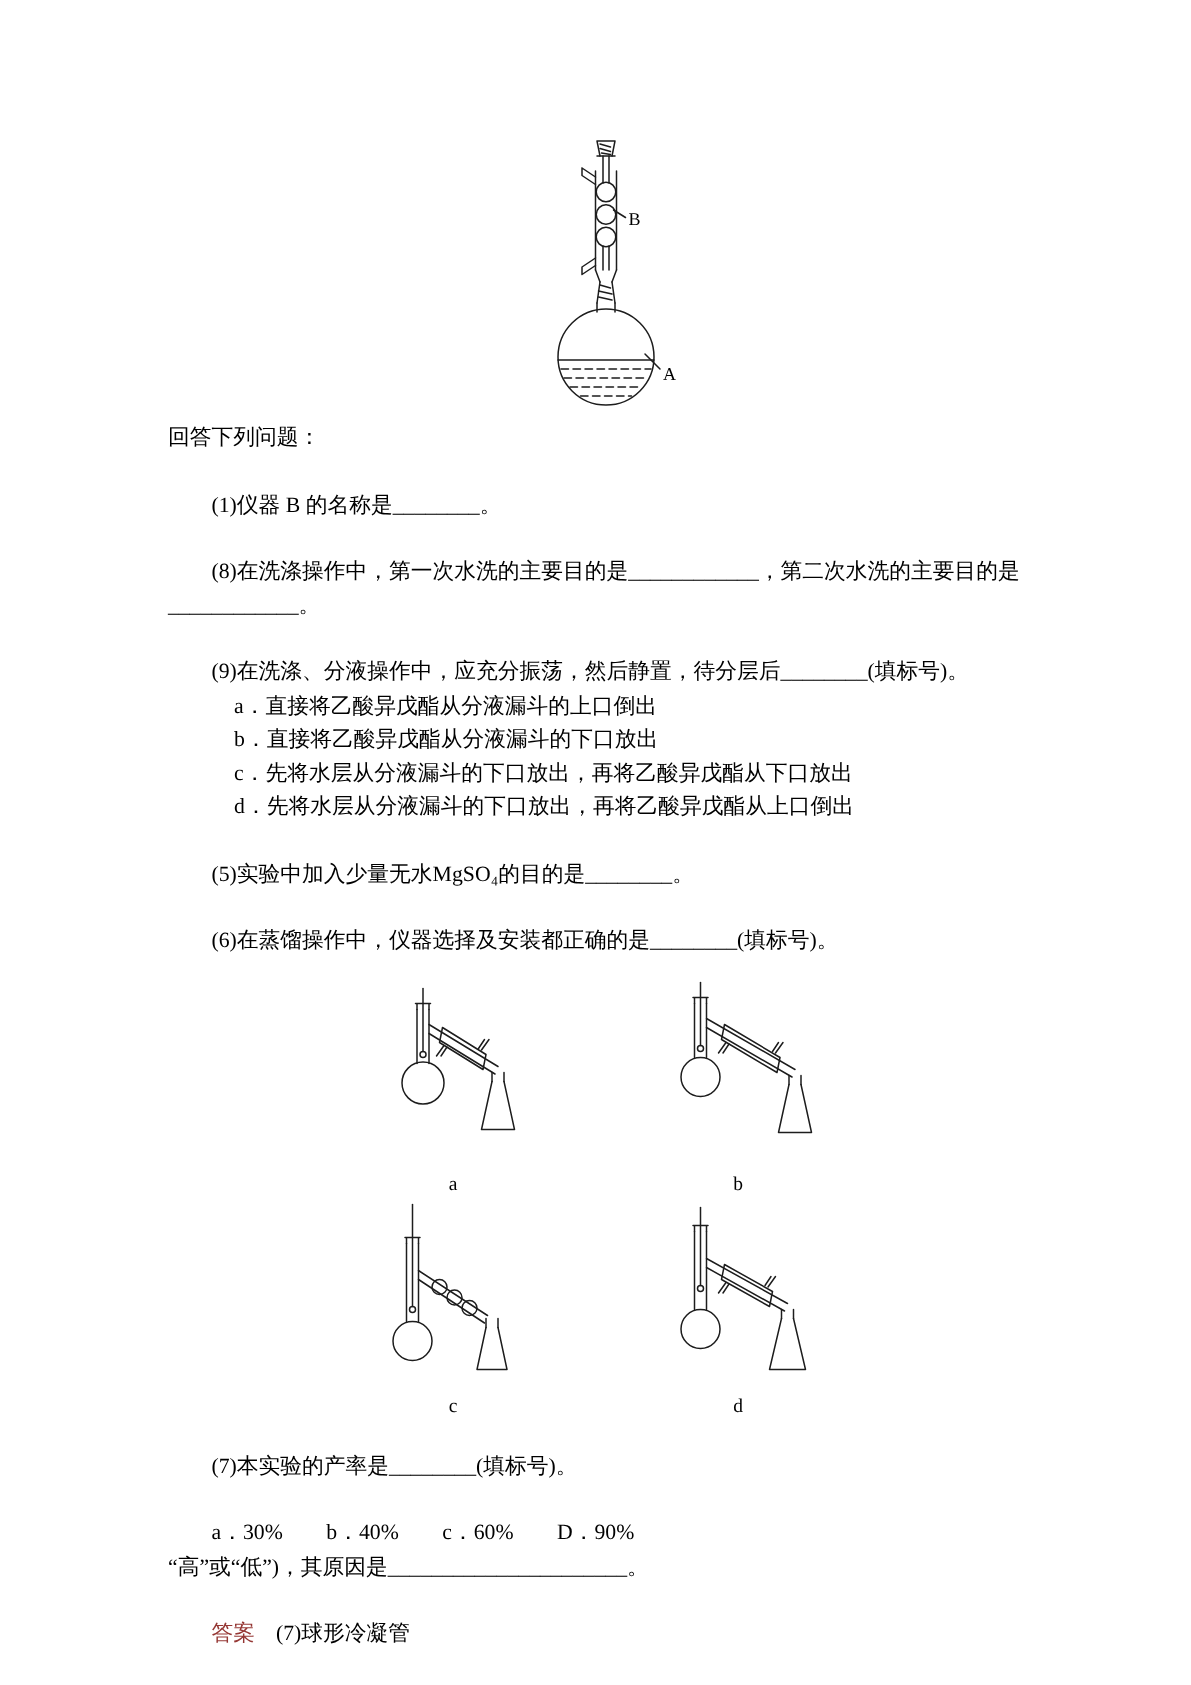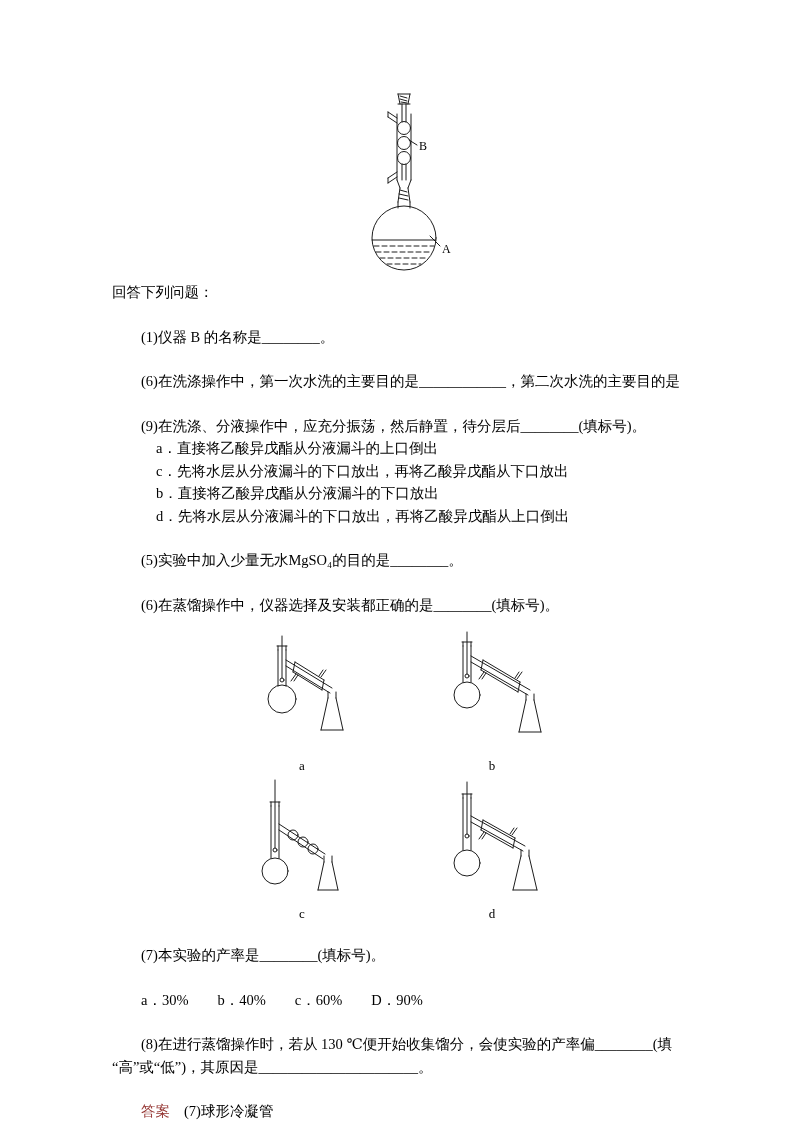--- a/index.html
+++ b/index.html
@@ -87,25 +87,26 @@
         <path d="M78,148 L88,158"></path>
       </g>
       <text x="67" y="62">B</text>
       <text x="90" y="165">A</text>
     </svg>
   </div>
 
   <div class="content">
     <p>回答下列问题：</p>
     <p class="indent">(1)仪器 B 的名称是________。</p>
-    <p class="indent">(6)在洗涤操作中，第一次水洗的主要目的是____________，第二次水洗的主要目的是</p>
+    <p class="indent">(8)在洗涤操作中，第一次水洗的主要目的是____________，第二次水洗的主要目的是</p>
+    <p>____________。</p>
     <p class="indent">(9)在洗涤、分液操作中，应充分振荡，然后静置，待分层后________(填标号)。</p>
     <p class="option">a．直接将乙酸异戊酯从分液漏斗的上口倒出</p>
+    <p class="option">b．直接将乙酸异戊酯从分液漏斗的下口放出</p>
     <p class="option">c．先将水层从分液漏斗的下口放出，再将乙酸异戊酯从下口放出</p>
-    <p class="option">b．直接将乙酸异戊酯从分液漏斗的下口放出</p>
     <p class="option">d．先将水层从分液漏斗的下口放出，再将乙酸异戊酯从上口倒出</p>
     <p class="indent">(5)实验中加入少量无水MgSO₄的目的是________。</p>
     <p class="indent">(6)在蒸馏操作中，仪器选择及安装都正确的是________(填标号)。</p>
 
     <div class="fig-grid">
 
       <div class="fig-cell">
         <svg width="130" height="126" viewBox="0 0 130 126">
           <g class="stroke">
             <path d="M45,6 V48"></path>
@@ -178,18 +179,17 @@
             <path d="M94,78 L86,112 M102,78 L110,112 M86,112 H110"></path>
           </g>
         </svg>
         <div class="fig-label">d</div>
       </div>
 
     </div>
 
     <p class="indent">(7)本实验的产率是________(填标号)。</p>
     <p class="indent">a．30%　　b．40%　　c．60%　　D．90%</p>
-    <p class="indent">(8)在进行蒸馏操作时，若从 130 ℃便开始收集馏分，会使实验的产率偏________(填</p>
     <p>“高”或“低”)，其原因是______________________。</p>
     <p class="indent"><span class="answer-label">答案</span><span>(7)球形冷凝管</span></p>
   </div>
 
 </div>
 
 </body></html>

